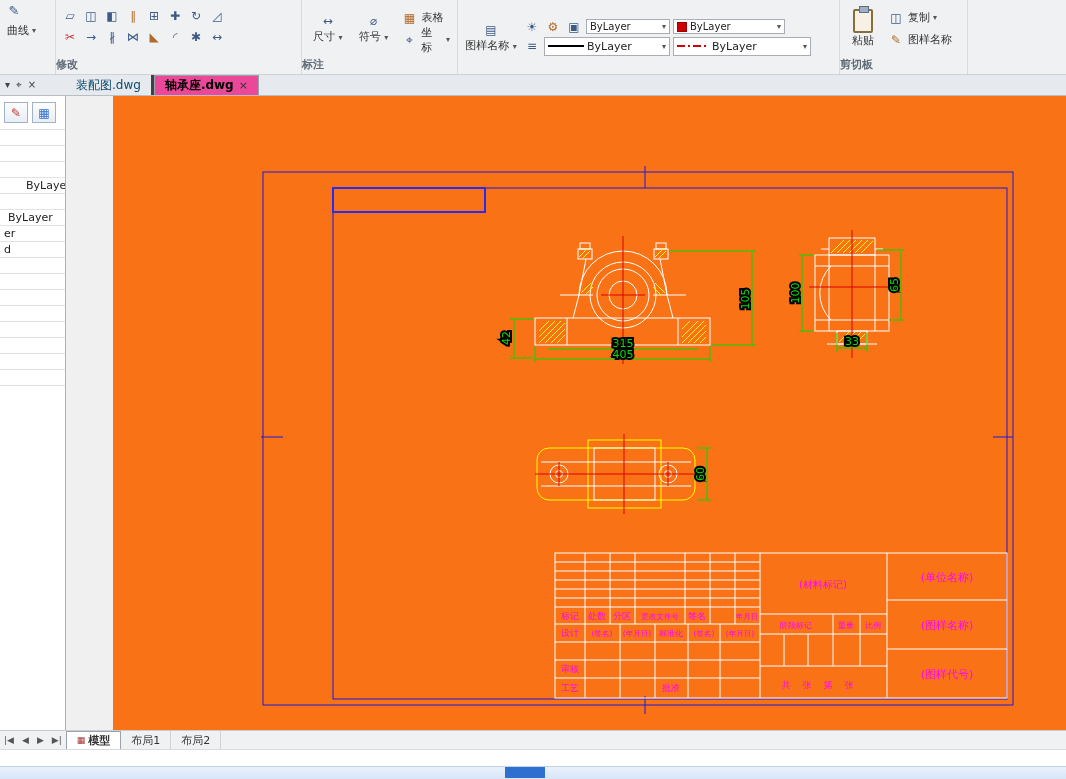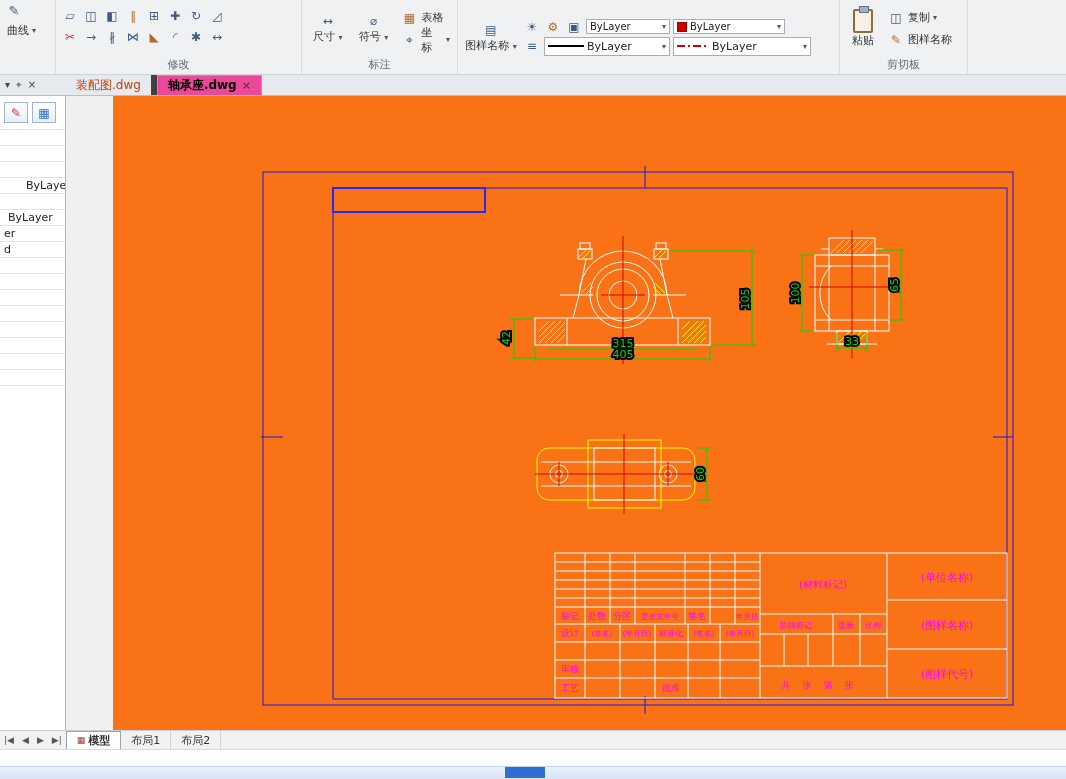--- a/index.html
+++ b/index.html
@@ -3,21 +3,21 @@
 <meta charset="utf-8">
 <style>
   * { box-sizing: border-box; margin: 0; padding: 0; }
   html,body { width:1066px; height:779px; }
   body { position:relative; font-family:"DejaVu Sans","Liberation Sans",sans-serif; background:#f0f0f0; overflow:hidden; font-size:12px; color:#222; }
 
   
   .ribbon { position:absolute; left:0; top:0; width:1066px; height:75px; background:#f0f1f3; display:flex; border-bottom:1px solid #cfd3d8; }
   .rgroup { display:flex; flex-direction:column; border-right:1px solid #d9dadc; }
   .rg-body { flex:1; display:flex; align-items:center; padding:2px 5px; gap:4px; }
-  .rg-caption { height:17px; font-size:11px; color:#5f6b77; text-align:center; line-height:15px; }
+  .rg-caption { height:17px; font-size:11px; color:#5f6b77; text-align:left; line-height:15px;font-weight:bold; }
   .ic { display:inline-flex; width:18px; height:16px; align-items:center; justify-content:center; font-size:12px; color:#3c5a86; }
   .ic.warm { color:#b06a2a; }
   .ic.red { color:#c23030; }
   .icon-grid { display:grid; grid-template-columns:repeat(8,21px); grid-auto-rows:21px; }
   .big-btn { display:flex; flex-direction:column; align-items:center; justify-content:center; width:42px; height:48px; font-size:11px; color:#333; border:1px solid transparent; border-radius:2px; }
   .sm-btn { display:flex; align-items:center; font-size:11px; height:20px; gap:3px; color:#333; padding:0 2px; }
   .caret { font-size:8px; color:#555; }
   .combo { display:flex; align-items:center; background:#fff; border:1px solid #a9acb2; height:19px; font-size:11px; padding:0 3px; gap:3px; color:#222; }
   .combo .caret { margin-left:auto; }
   .combo-sm { height:15px; font-size:10px; }
@@ -26,21 +26,21 @@
   .redsq { width:10px; height:10px; background:#d00000; border:1px solid #900; }
   .clip-ic { width:20px; height:24px; border:2px solid #8a6d3b; background:#f6f1e4; position:relative; border-radius:2px; }
   .clip-ic::before { content:""; position:absolute; top:-5px; left:4px; width:8px; height:5px; background:#9fb0c4; border:1px solid #5f6f84; }
   .pencil-glyph { font-size:13px; }
   .props-col { display:flex; flex-direction:column; justify-content:flex-end; gap:2px; }
   .props-row { display:flex; align-items:center; gap:3px; }
 
   
   .doctab-bar { position:absolute; left:0; top:75px; width:1066px; height:21px; background:#e6e9ed; display:flex; align-items:flex-end; border-bottom:1px solid #b9bec5; }
   .panel-ctrl { width:66px; height:21px; display:flex; align-items:center; gap:6px; padding-left:5px; font-size:10px; color:#444; }
-  .dtab { display:flex; align-items:center; gap:5px; height:20px; padding:0 10px; font-size:12px; color:#c2410c; border-right:6px solid #404040; }
+  .dtab { display:flex; align-items:center; gap:5px; height:20px; padding:0 10px; font-size:12px; color:#0c4a6e; border-right:3px solid #404040; }
   .dtab.active { background:#ec4899; border:1px solid #9aa2ab; border-bottom:none; color:#000; font-weight:bold; }
   .tclose { font-size:11px; color:#333; font-weight:normal; }
 
   
   .left-panel { position:absolute; left:0; top:96px; width:66px; height:634px; background:#fff; border-right:1px solid #aeb2b8; }
   .lp-toolbar { height:34px; display:flex; align-items:center; gap:4px; padding:4px; border-bottom:1px solid #e2e2e2; }
   .lp-btn { width:24px; height:21px; border:1px solid #9fb4cc; background:linear-gradient(#fdfdfd,#e8edf4); display:flex; align-items:center; justify-content:center; font-size:12px; }
   .lp-rows { }
   .lp-row { height:16px; line-height:15px; border-bottom:1px solid #e3e3e3; font-size:11px; color:#222; padding-left:4px; overflow:hidden; white-space:nowrap; }
 

